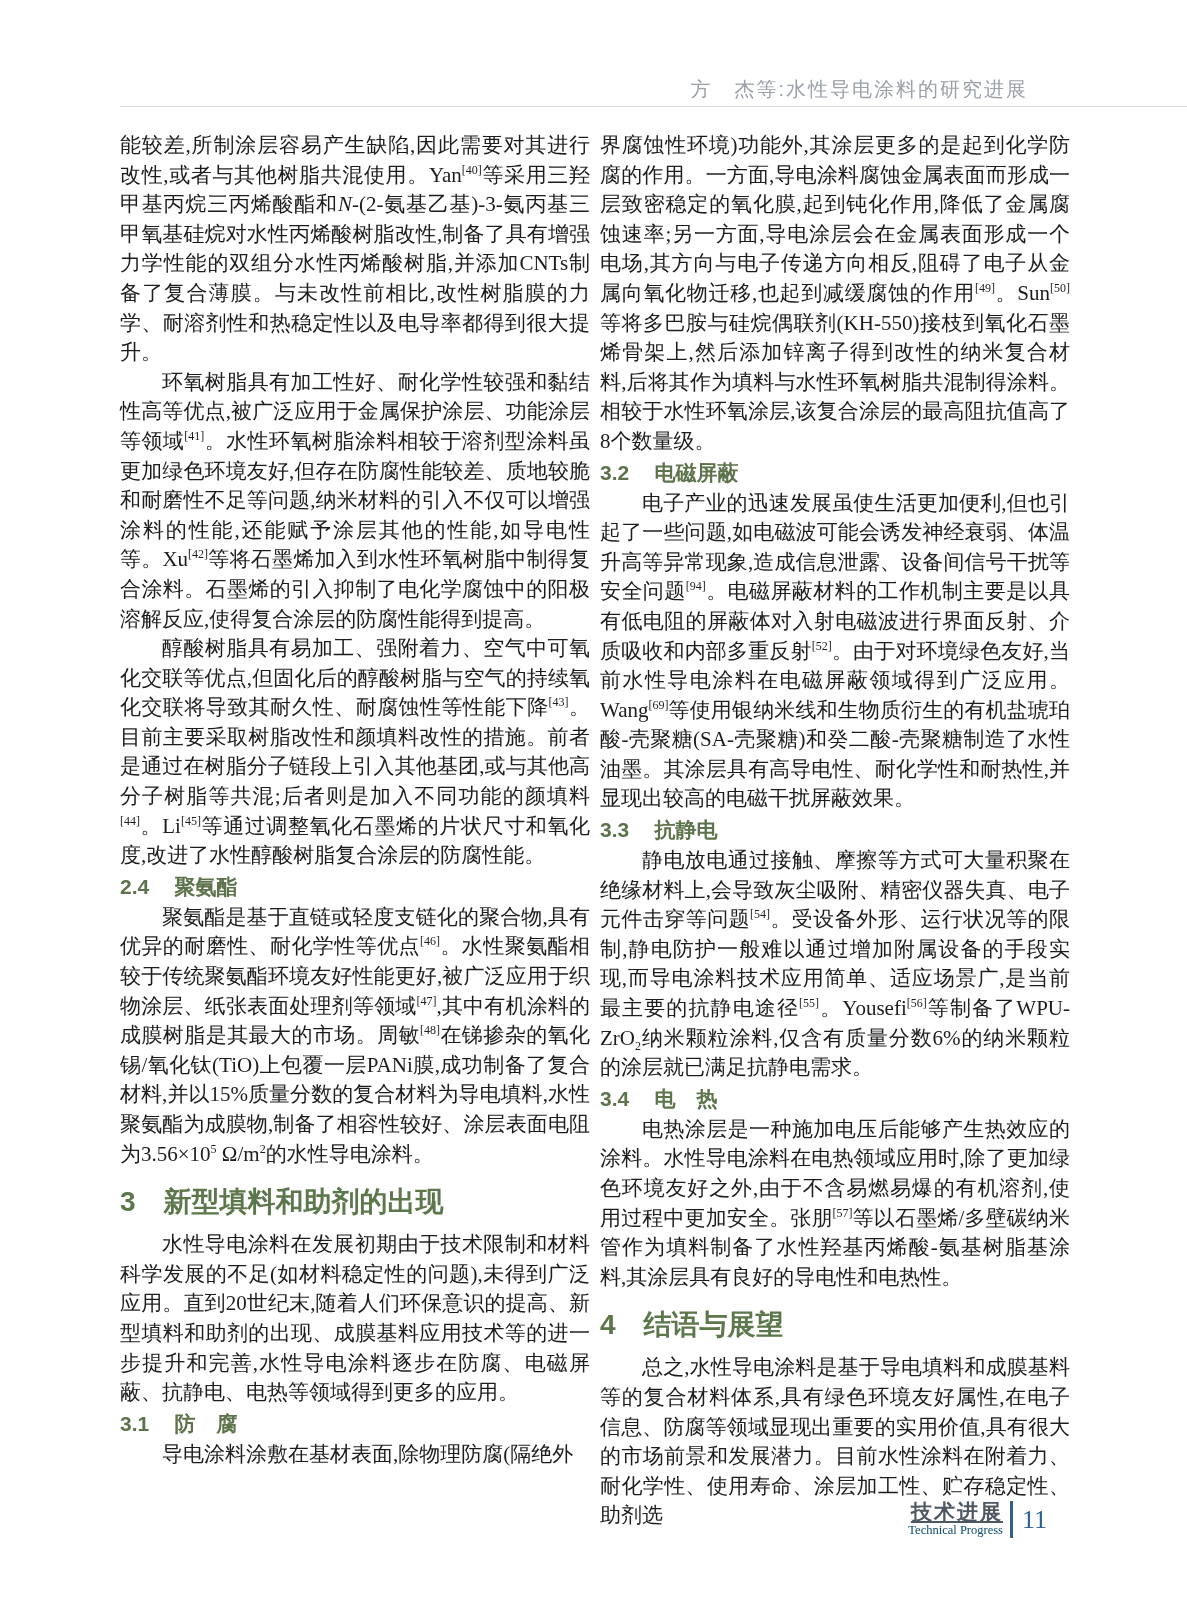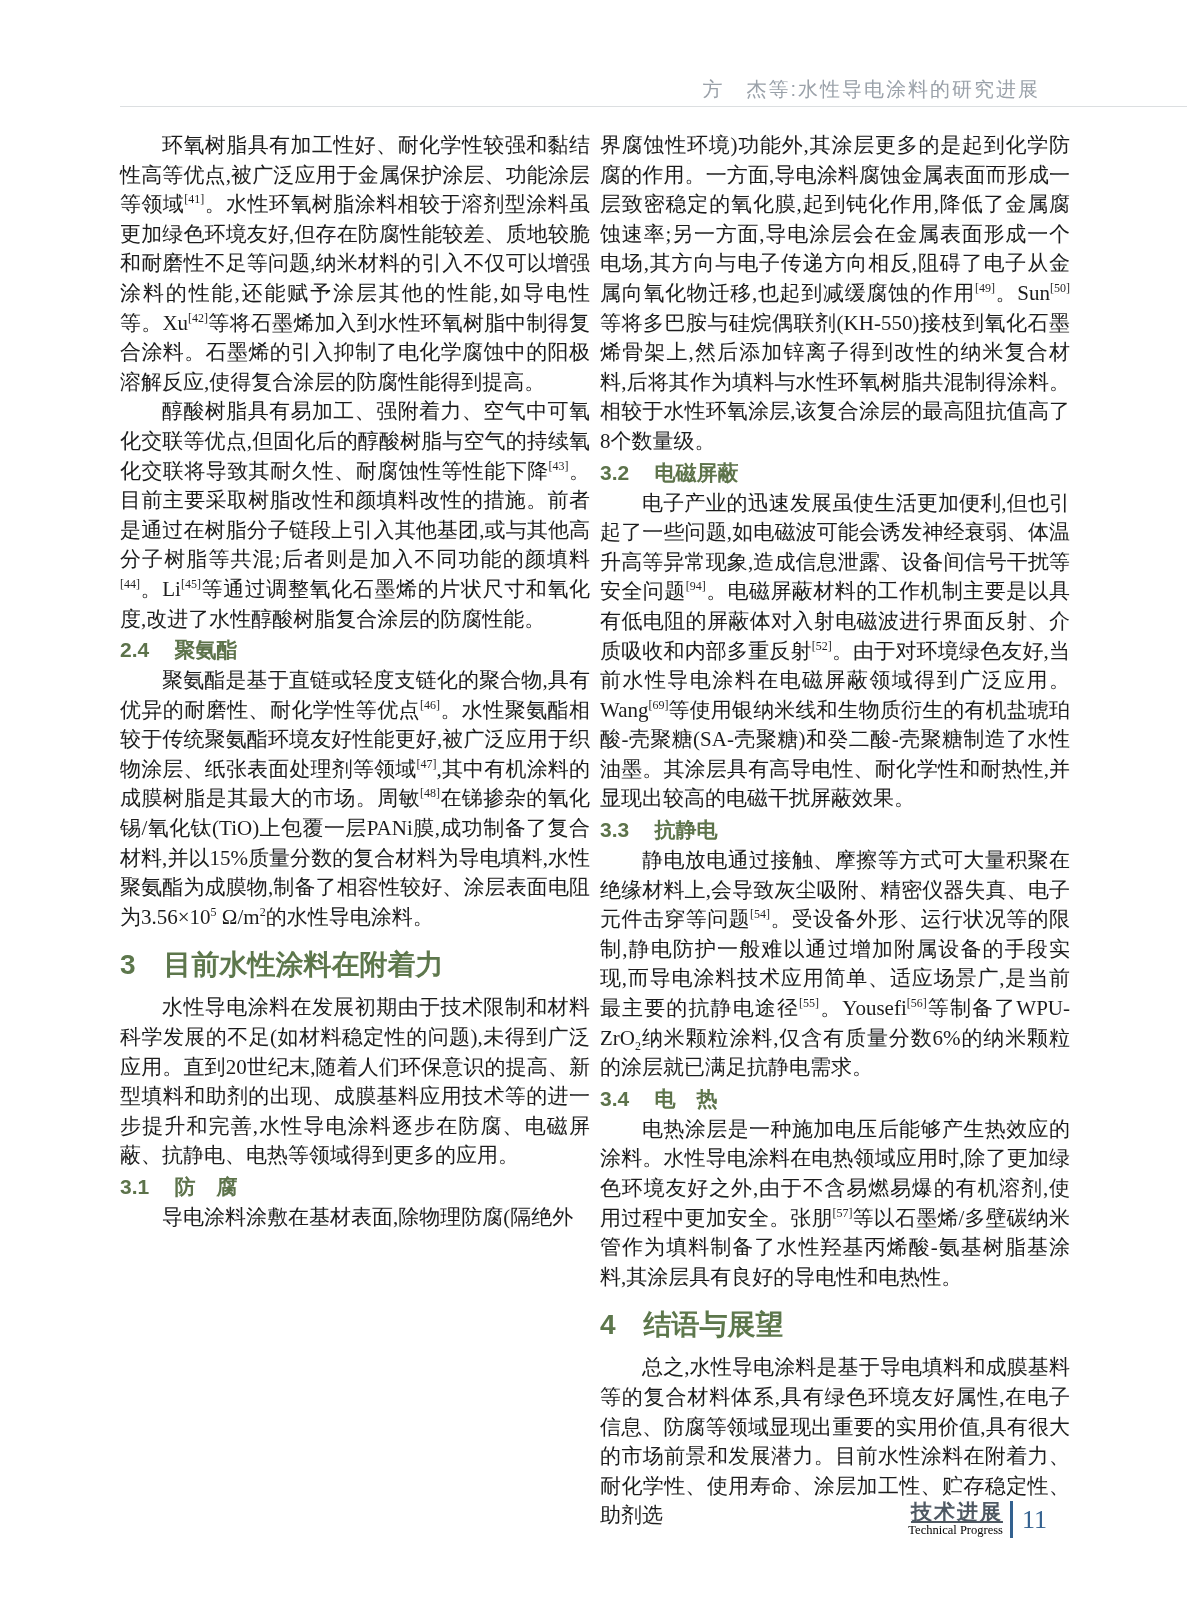--- a/index.html
+++ b/index.html
@@ -3,21 +3,21 @@
 <meta charset="utf-8">
 <style>
   html,body{margin:0;padding:0;}
   body{
     width:1187px;height:1600px;position:relative;background:#ffffff;
     font-family:"Liberation Serif","DejaVu Serif",serif;
     color:#1c1c1c;overflow:hidden;
   }
   
   .running-head{
-    position:absolute;top:76px;left:115px;width:925px;
+    position:absolute;top:76px;left:103px;width:925px;
     text-align:right;font-size:20px;color:#9aa1a9;
     font-family:"Liberation Sans","DejaVu Sans",sans-serif;
     letter-spacing:2px;
   }
   .head-rule{
     position:absolute;top:106px;left:120px;right:0;height:1px;
     background:#dcdfe1;
   }
   
   .content{
@@ -39,41 +39,42 @@
     position:absolute;top:1501px;right:140px;
     display:flex;align-items:center;
   }
   .footer-text{text-align:right;}
   .footer-cn{
     font-family:"Liberation Sans","DejaVu Sans",sans-serif;
     font-weight:bold;font-size:21px;color:#4e5862;letter-spacing:2px;line-height:22px;text-decoration:underline;
   }
   .footer-en{
     font-family:"Liberation Serif","DejaVu Serif",serif;
-    font-size:12.5px;color:#000000;line-height:15px;
+    font-size:12.5px;color:#0c4a6e;line-height:15px;
   }
   .footer-bar{width:3px;height:37px;background:#33618f;margin:0 9px 0 7px;}
   .footer-page{
     font-family:"Liberation Serif","DejaVu Serif",serif;
     font-size:26px;color:#33618f;
   }
 </style>
 </head>
 <body>
 
 <div class="running-head">方　杰等:水性导电涂料的研究进展</div>
 <div class="head-rule"></div>
 
 <div class="content">
   <div class="col">
+      <p class="para">能较差,所制涂层容易产生缺陷,因此需要对其进行改性,或者与其他树脂共混使用。Yan<sup>[40]</sup>等采用三羟甲基丙烷三丙烯酸酯和<i>N</i>-(2-氨基乙基)-3-氨丙基三甲氧基硅烷对水性丙烯酸树脂改性,制备了具有增强力学性能的双组分水性丙烯酸树脂,并添加CNTs制备了复合薄膜。与未改性前相比,改性树脂膜的力学、耐溶剂性和热稳定性以及电导率都得到很大提升。</p>
       <p class="para indent">环氧树脂具有加工性好、耐化学性较强和黏结性高等优点,被广泛应用于金属保护涂层、功能涂层等领域<sup>[41]</sup>。水性环氧树脂涂料相较于溶剂型涂料虽更加绿色环境友好,但存在防腐性能较差、质地较脆和耐磨性不足等问题,纳米材料的引入不仅可以增强涂料的性能,还能赋予涂层其他的性能,如导电性等。Xu<sup>[42]</sup>等将石墨烯加入到水性环氧树脂中制得复合涂料。石墨烯的引入抑制了电化学腐蚀中的阳极溶解反应,使得复合涂层的防腐性能得到提高。</p>
       <p class="para indent">醇酸树脂具有易加工、强附着力、空气中可氧化交联等优点,但固化后的醇酸树脂与空气的持续氧化交联将导致其耐久性、耐腐蚀性等性能下降<sup>[43]</sup>。目前主要采取树脂改性和颜填料改性的措施。前者是通过在树脂分子链段上引入其他基团,或与其他高分子树脂等共混;后者则是加入不同功能的颜填料<sup>[44]</sup>。Li<sup>[45]</sup>等通过调整氧化石墨烯的片状尺寸和氧化度,改进了水性醇酸树脂复合涂层的防腐性能。</p>
       <div class="heading h2"><span class="hnum">2.4</span><span class="htitle">聚氨酯</span></div>
       <p class="para indent">聚氨酯是基于直链或轻度支链化的聚合物,具有优异的耐磨性、耐化学性等优点<sup>[46]</sup>。水性聚氨酯相较于传统聚氨酯环境友好性能更好,被广泛应用于织物涂层、纸张表面处理剂等领域<sup>[47]</sup>,其中有机涂料的成膜树脂是其最大的市场。周敏<sup>[48]</sup>在锑掺杂的氧化锡/氧化钛(TiO)上包覆一层PANi膜,成功制备了复合材料,并以15%质量分数的复合材料为导电填料,水性聚氨酯为成膜物,制备了相容性较好、涂层表面电阻为3.56×10<sup>5</sup> Ω/m<sup>2</sup>的水性导电涂料。</p>
-      <div class="heading h1"><span class="hnum">3</span><span class="htitle">目前水性涂料在附着力</span></div>
+      <div class="heading h1"><span class="hnum">3</span><span class="htitle">新型填料和助剂的出现</span></div>
       <p class="para indent">水性导电涂料在发展初期由于技术限制和材料科学发展的不足(如材料稳定性的问题),未得到广泛应用。直到20世纪末,随着人们环保意识的提高、新型填料和助剂的出现、成膜基料应用技术等的进一步提升和完善,水性导电涂料逐步在防腐、电磁屏蔽、抗静电、电热等领域得到更多的应用。</p>
       <div class="heading h2"><span class="hnum">3.1</span><span class="htitle">防　腐</span></div>
       <p class="para indent">导电涂料涂敷在基材表面,除物理防腐(隔绝外</p>
     </div>
   <div class="col">
       <p class="para">界腐蚀性环境)功能外,其涂层更多的是起到化学防腐的作用。一方面,导电涂料腐蚀金属表面而形成一层致密稳定的氧化膜,起到钝化作用,降低了金属腐蚀速率;另一方面,导电涂层会在金属表面形成一个电场,其方向与电子传递方向相反,阻碍了电子从金属向氧化物迁移,也起到减缓腐蚀的作用<sup>[49]</sup>。Sun<sup>[50]</sup>等将多巴胺与硅烷偶联剂(KH-550)接枝到氧化石墨烯骨架上,然后添加锌离子得到改性的纳米复合材料,后将其作为填料与水性环氧树脂共混制得涂料。相较于水性环氧涂层,该复合涂层的最高阻抗值高了8个数量级。</p>
       <div class="heading h2"><span class="hnum">3.2</span><span class="htitle">电磁屏蔽</span></div>
       <p class="para indent">电子产业的迅速发展虽使生活更加便利,但也引起了一些问题,如电磁波可能会诱发神经衰弱、体温升高等异常现象,造成信息泄露、设备间信号干扰等安全问题<sup>[94]</sup>。电磁屏蔽材料的工作机制主要是以具有低电阻的屏蔽体对入射电磁波进行界面反射、介质吸收和内部多重反射<sup>[52]</sup>。由于对环境绿色友好,当前水性导电涂料在电磁屏蔽领域得到广泛应用。Wang<sup>[69]</sup>等使用银纳米线和生物质衍生的有机盐琥珀酸-壳聚糖(SA-壳聚糖)和癸二酸-壳聚糖制造了水性油墨。其涂层具有高导电性、耐化学性和耐热性,并显现出较高的电磁干扰屏蔽效果。</p>
       <div class="heading h2"><span class="hnum">3.3</span><span class="htitle">抗静电</span></div>
       <p class="para indent">静电放电通过接触、摩擦等方式可大量积聚在绝缘材料上,会导致灰尘吸附、精密仪器失真、电子元件击穿等问题<sup>[54]</sup>。受设备外形、运行状况等的限制,静电防护一般难以通过增加附属设备的手段实现,而导电涂料技术应用简单、适应场景广,是当前最主要的抗静电途径<sup>[55]</sup>。Yousefi<sup>[56]</sup>等制备了WPU-ZrO<sub>2</sub>纳米颗粒涂料,仅含有质量分数6%的纳米颗粒的涂层就已满足抗静电需求。</p>

